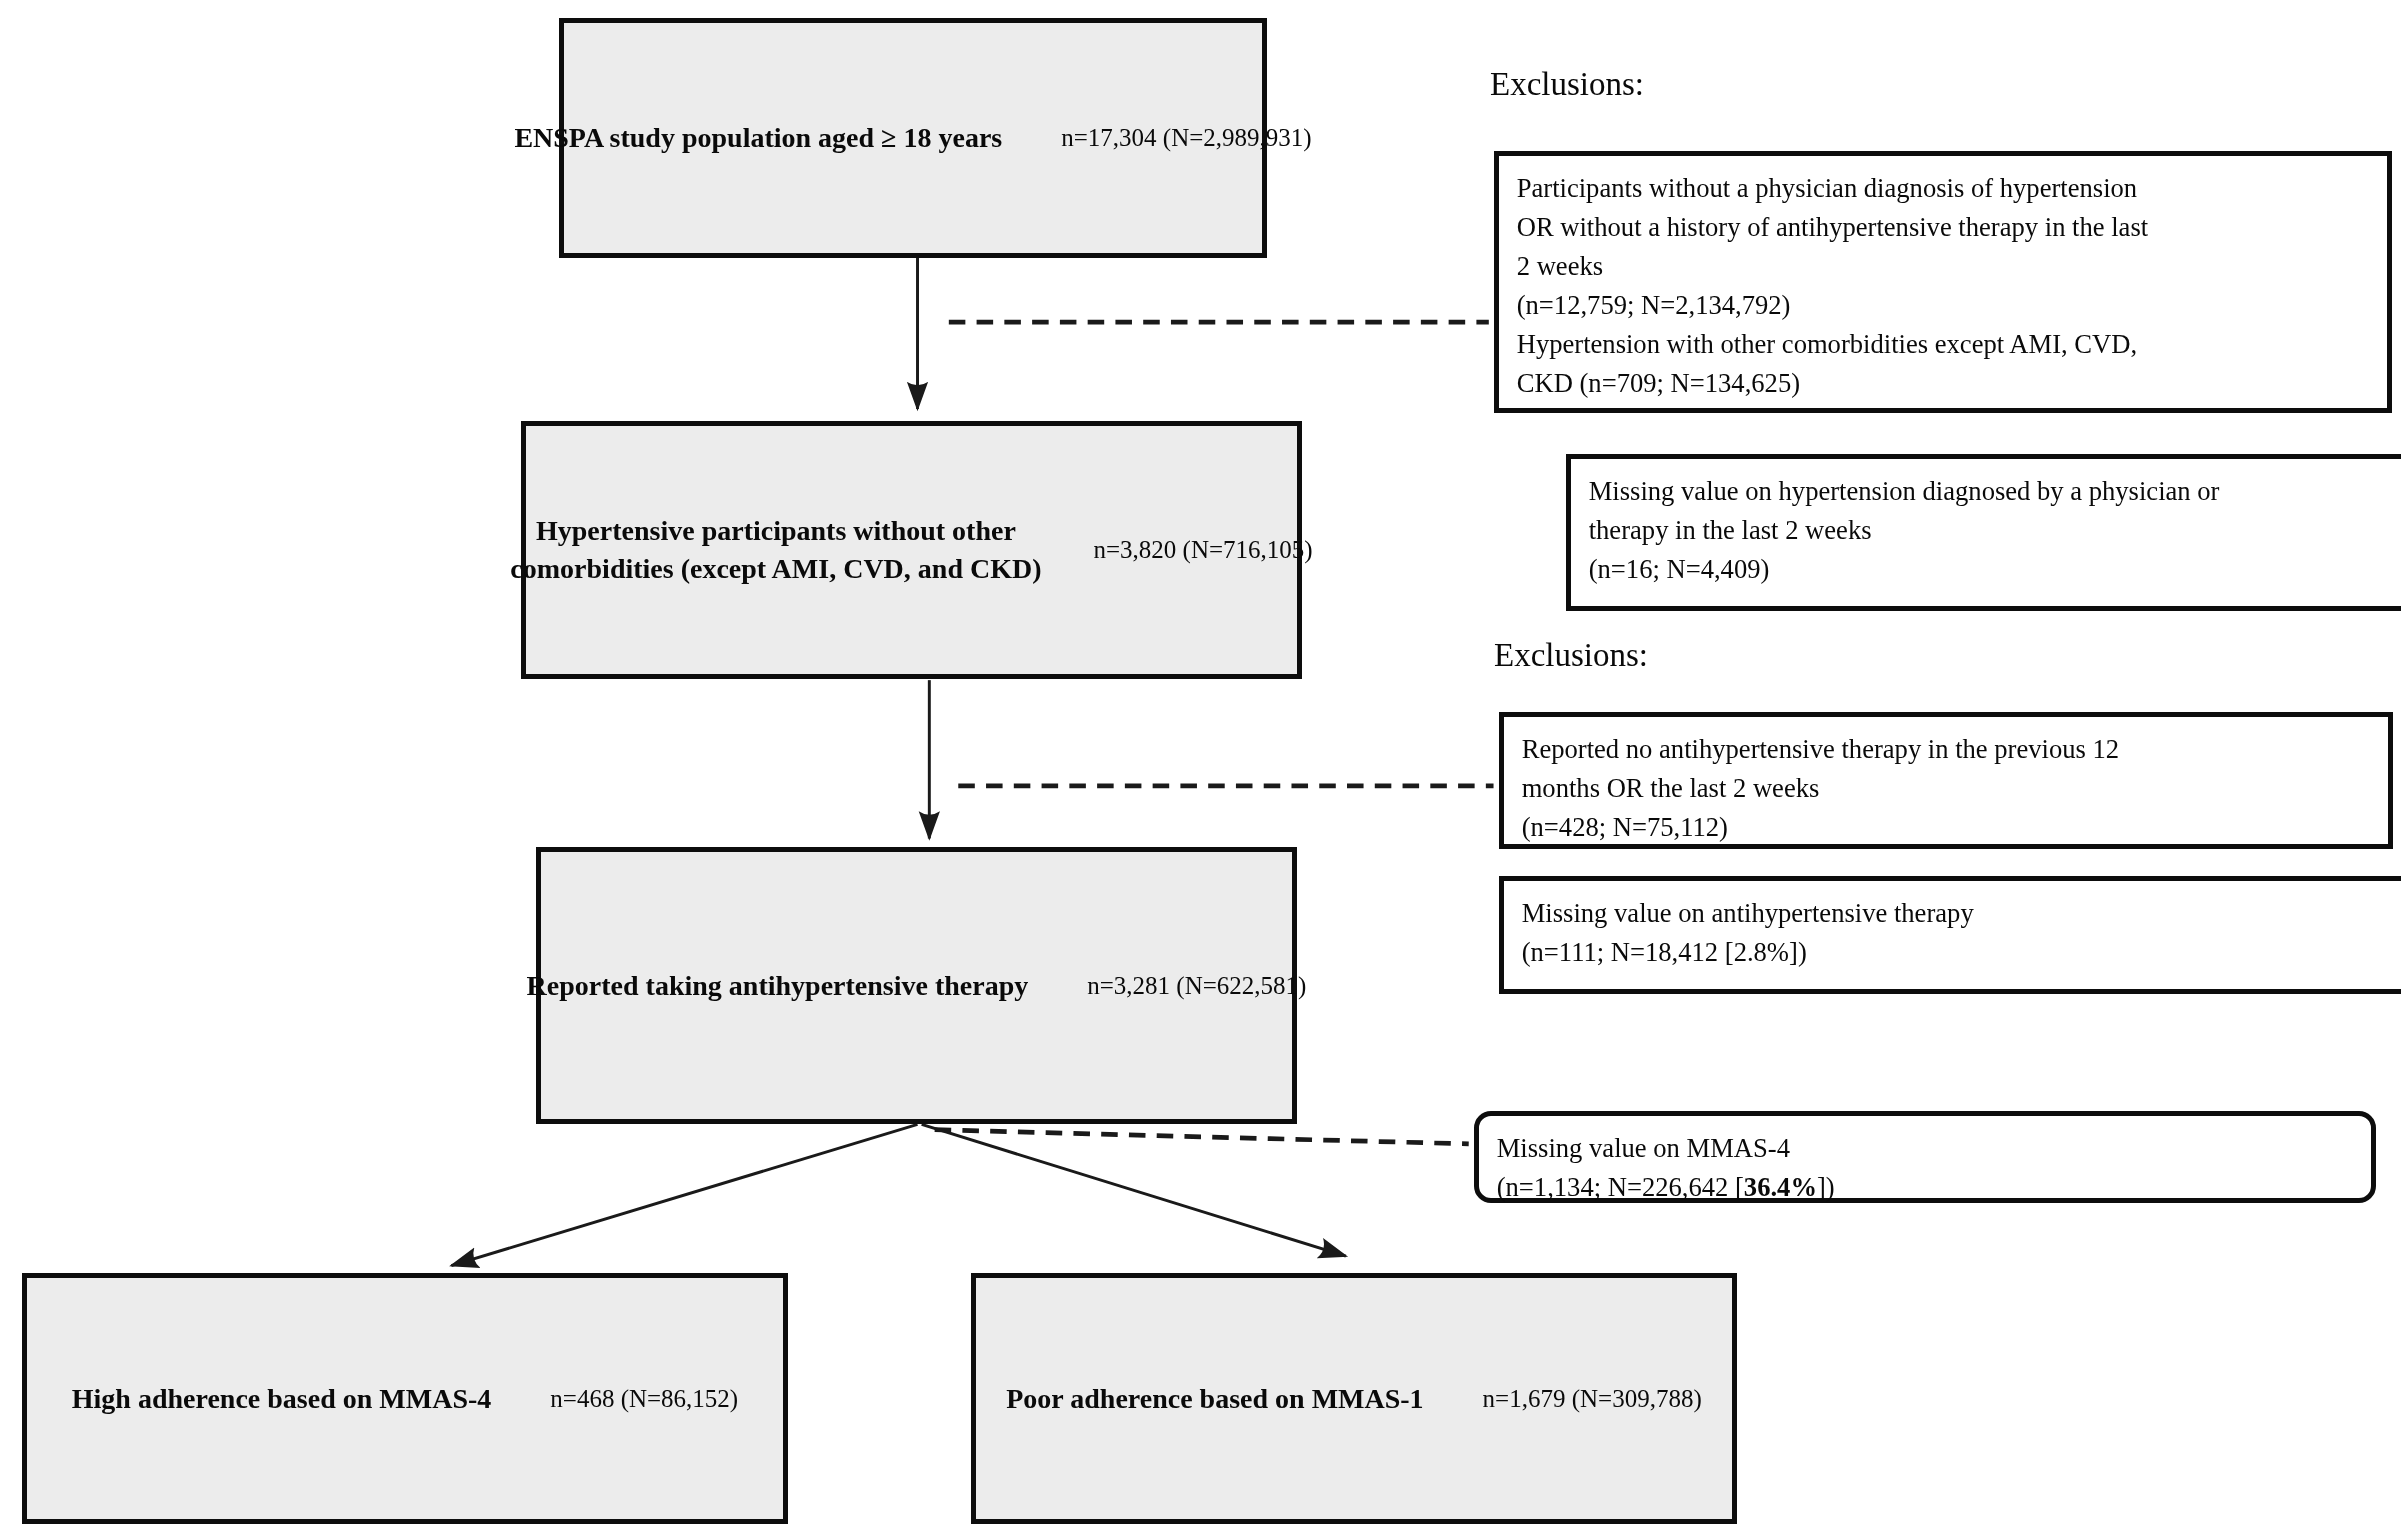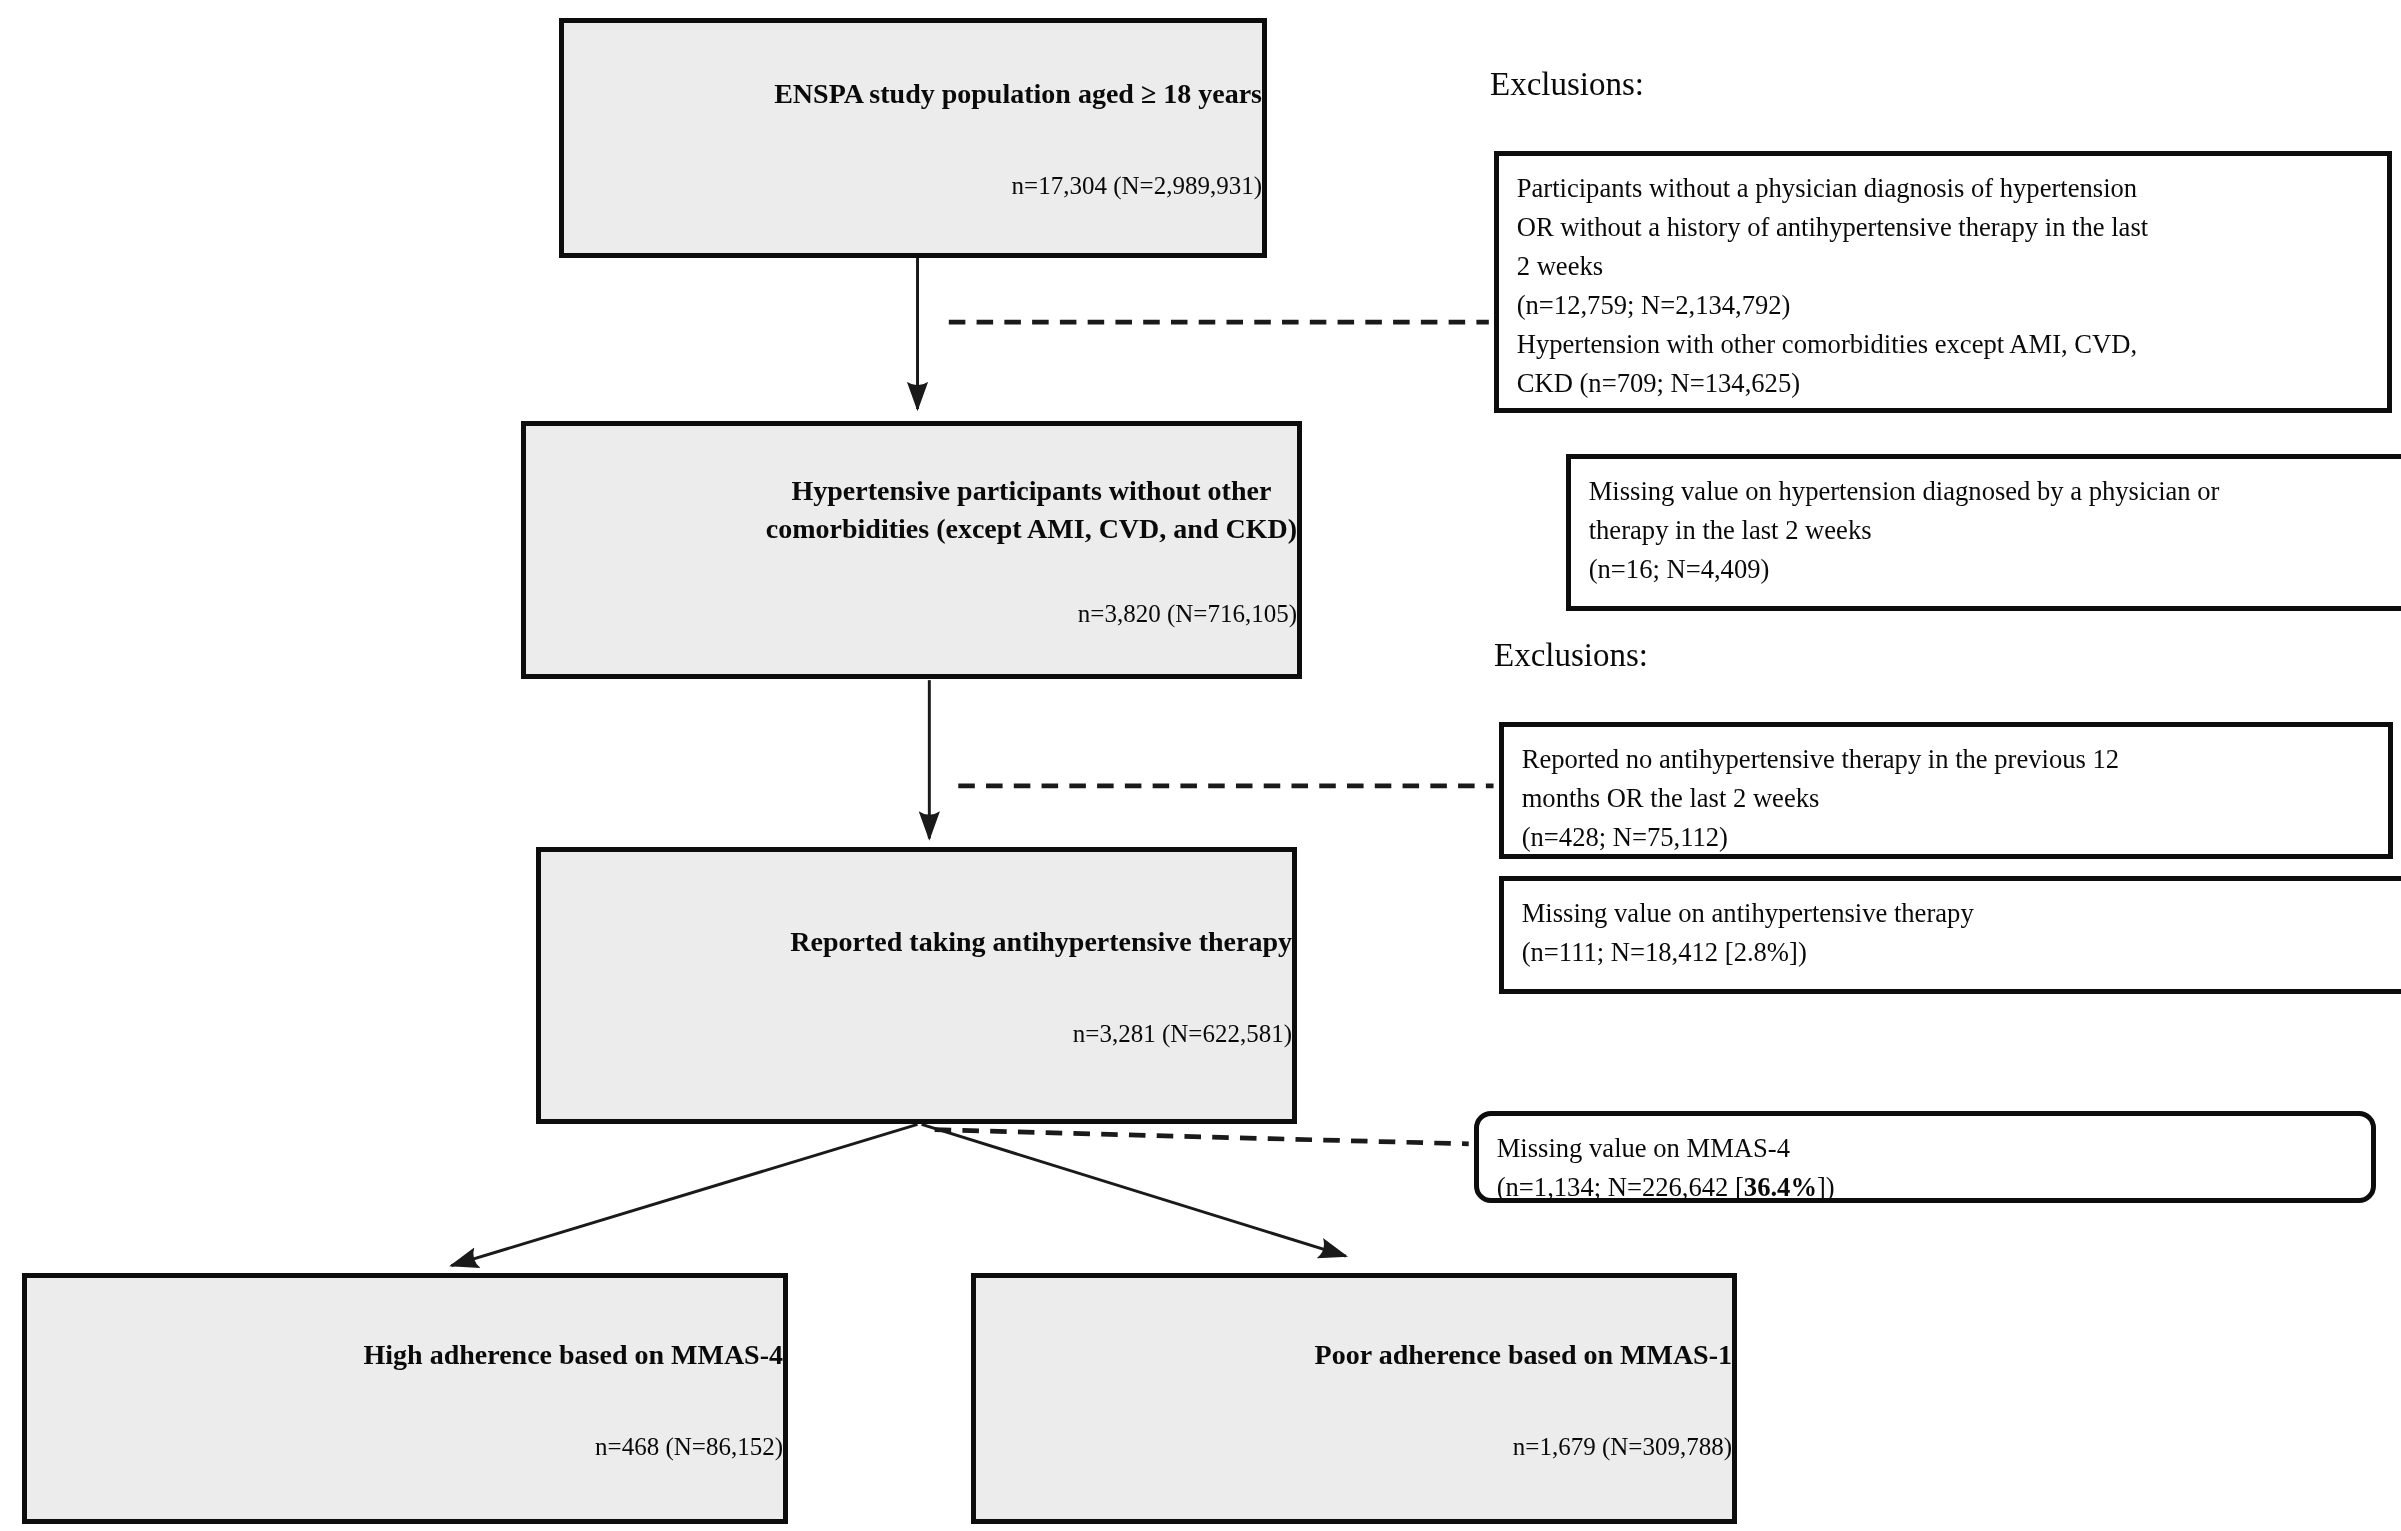--- a/index.html
+++ b/index.html
@@ -16,23 +16,23 @@
     color: #0a0a0a;
     overflow: hidden;
   }
   
   .node {
     position: absolute;
     background: #ececec;
     border: 5.9px solid #0d0d0d;
     box-sizing: border-box;
     display: flex;
-    flex-direction: column;
+    flex-direction: row;
     justify-content: center;
-    align-items: flex-end;
+    align-items: center;
     gap: 59px;
     text-align: center;
   }
   .node-title {
     font-weight: bold;
     font-size: 28px;
     line-height: 1.35;
     white-space: nowrap;
   }
   .node-stat {
@@ -134,21 +134,21 @@
   </div>
 
   <div class="side-box" style="left:1566px; top:454px; width:898px; height:157px;">
     <div class="side-line">Missing value on hypertension diagnosed by a physician or</div>
     <div class="side-line">therapy in the last 2 weeks</div>
     <div class="side-line">(n=16; N=4,409)</div>
   </div>
 
   <div class="side-heading" style="left:1494px; top:637px;">Exclusions:</div>
 
-  <div class="side-box" style="left:1499px; top:712px; width:894px; height:137px;margin-top:10px;">
+  <div class="side-box" style="left:1499px; top:712px; width:894px; height:137px;">
     <div class="side-line">Reported no antihypertensive therapy in the previous 12</div>
     <div class="side-line">months OR the last 2 weeks</div>
     <div class="side-line">(n=428; N=75,112)</div>
   </div>
 
   <div class="side-box" style="left:1499px; top:876px; width:958px; height:118px;">
     <div class="side-line">Missing value on antihypertensive therapy</div>
     <div class="side-line">(n=111; N=18,412 [2.8%])</div>
   </div>
 

